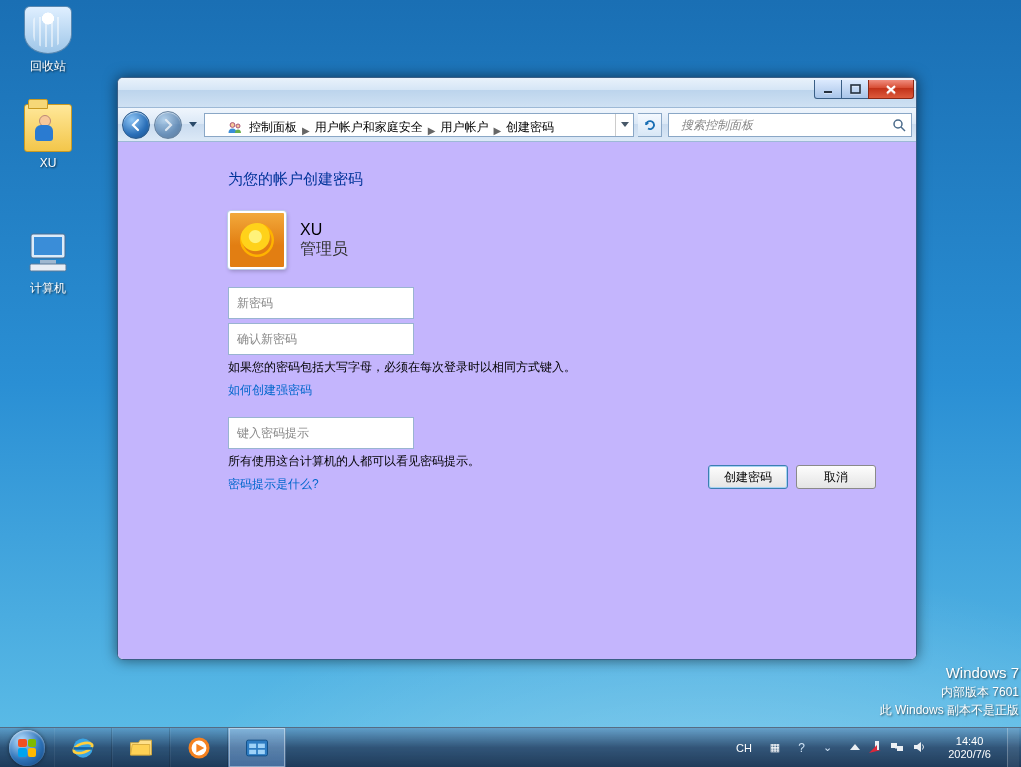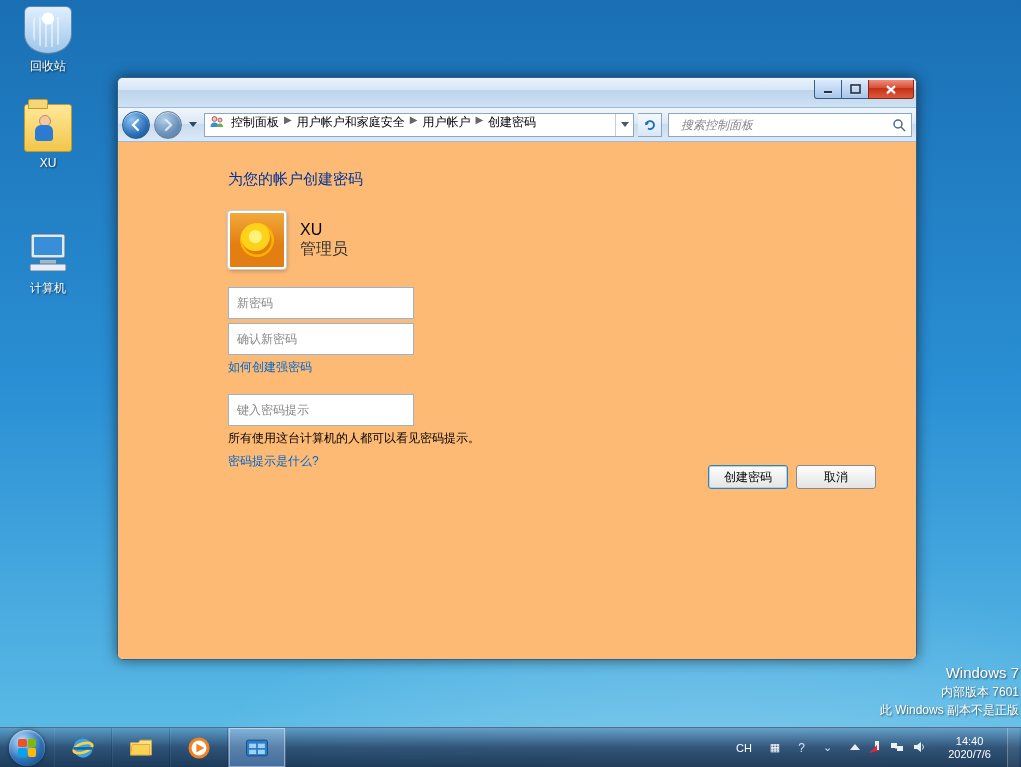--- a/index.html
+++ b/index.html
@@ -86,36 +86,37 @@
     border:1px solid #2a5a8c;
     display:flex; align-items:center; justify-content:center;
     box-shadow: inset 0 1px 1px rgba(255,255,255,0.6);
     cursor:pointer;
   }
   .navarrow.disabled { filter: grayscale(0.3) opacity(0.7); }
   .navdropdown { width:14px; height:22px; display:flex; align-items:center; justify-content:center; cursor:pointer; }
   .addressbar {
     flex:1; height:24px;
     background:#fff; border:1px solid #8aa7c6;
-    display:flex; align-items:flex-start;
+    display:flex; align-items:flex-end;
     font-size:12px;
+    padding-left:18px;
   }
   .addr-icon { width:16px; height:16px; margin:0 4px; }
   .addr-icon svg { width:16px; height:16px; }
   .crumb { padding:0 2px; cursor:pointer; }
   .crumb-sep { color:#666; padding:0 3px; font-size:10px; }
   .addr-dropdown { width:18px; height:22px; border-left:1px solid #ccc; display:flex; align-items:center; justify-content:center; cursor:pointer; }
   .refresh-btn { width:24px; height:24px; border:1px solid #8aa7c6; border-left:none; background:linear-gradient(180deg,#f4f9ff,#d8e7f6); display:flex; align-items:center; justify-content:center; cursor:pointer; }
   .searchbar { width:244px; height:24px; border:1px solid #8aa7c6; background:#fff; display:flex; align-items:center; margin-left:2px; }
   .searchbar input { flex:1; border:none; outline:none; font-size:12px; padding:0 12px; color:#333; font-style:italic; background:transparent; }
   .searchbar input::placeholder { color:#888; }
   .searchbar .sbtn { width:24px; display:flex; align-items:center; justify-content:center; cursor:pointer; }
 
   .content {
-    flex:1; background:#fdba74; padding:28px 40px 20px 110px;
+    flex:1; background:#c4b5fd; padding:28px 40px 20px 110px;
     position:relative;
   }
   .page-title { color:#003399; font-size:15px; font-weight:400; margin-bottom:22px; }
   .user-row { display:flex; align-items:center; margin-bottom:18px; }
   .avatar-tile {
     width:58px; height:58px;
     border:2px solid #fff;
     box-shadow:0 0 0 1px #bcd0e6, 1px 2px 4px rgba(0,0,0,0.25);
     background: linear-gradient(180deg,#f2a93b 0%, #e27e12 60%);
     position:relative;
@@ -318,20 +319,21 @@
     <div class="user-row">
       <div class="avatar-tile"></div>
       <div class="user-info">
         <div class="uname">XU</div>
         <div class="urole">管理员</div>
       </div>
     </div>
 
     <input class="pw-input" type="password" placeholder="新密码" style="">
     <input class="pw-input" type="password" placeholder="确认新密码" style="">
+    <div class="note">如果您的密码包括大写字母，必须在每次登录时以相同方式键入。</div>
     <div class="link">如何创建强密码</div>
 
     <div class="gap"></div>
 
     <input class="pw-input" type="text" placeholder="键入密码提示" style="">
     <div class="note">所有使用这台计算机的人都可以看见密码提示。</div>
     <div class="link">密码提示是什么?</div>
 
     <div class="action-row">
       <button class="btn default">创建密码</button>

